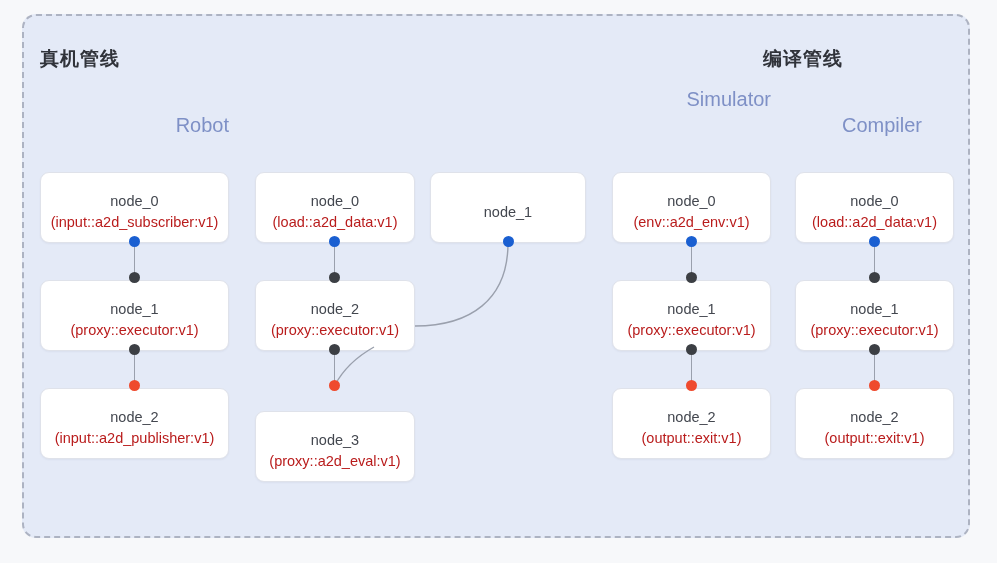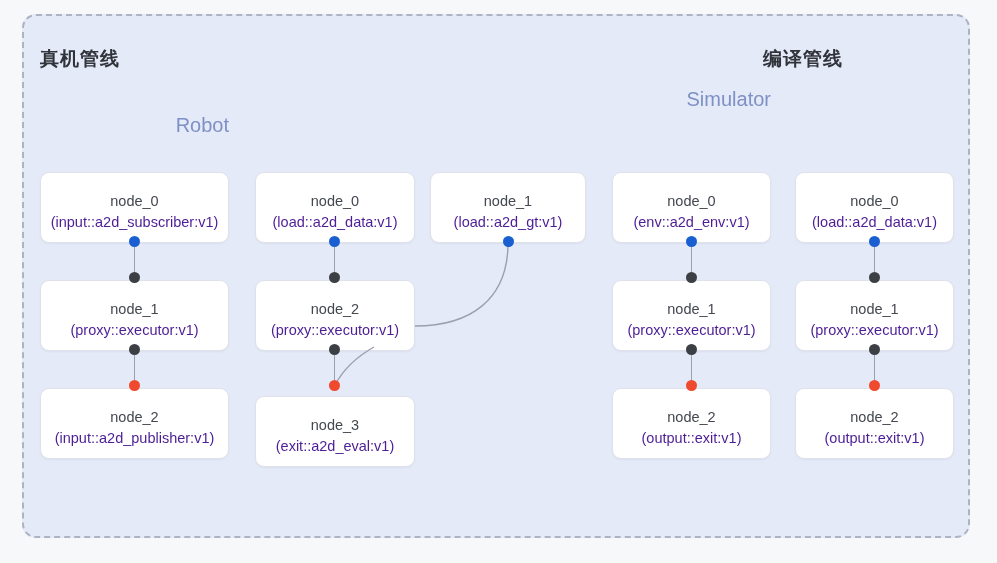--- a/index.html
+++ b/index.html
@@ -85,21 +85,21 @@
   .node-title {
     font-size: 14.5px;
     color: #43474f;
     line-height: 20px;
     white-space: nowrap;
     margin-top: 8px;
   }
 
   .node-sub {
     font-size: 14.5px;
-    color: #4c1d95;
+    color: #b91c1c;
     line-height: 22px;
     white-space: nowrap;
   }
 
   
   .dot {
     position: absolute;
     border-radius: 50%;
     z-index: 6;
   }
@@ -168,35 +168,34 @@
     <div class="node" style="left:255px; top:172px; width:160px; height:71px;">
       <div class="node-title">node_0</div>
       <div class="node-sub">(load::a2d_data:v1)</div>
     </div>
     <div class="dot blue" style="left:329px; top:236px; width:11px; height:11px;"></div>
     <div class="edge-v" style="left:333.7px; top:241px; height:37px;"></div>
     <div class="dot dark" style="left:329px; top:272px; width:11px; height:11px;"></div>
 
     <div class="node" style="left:430px; top:172px; width:156px; height:71px;">
       <div class="node-title">node_1</div>
-      <div class="node-sub">(load::a2d_gt:v1)</div>
     </div>
     <div class="dot blue" style="left:503px; top:236px; width:11px; height:11px;"></div>
 
     <div class="node" style="left:255px; top:280px; width:160px; height:71px;">
       <div class="node-title">node_2</div>
       <div class="node-sub">(proxy::executor:v1)</div>
     </div>
     <div class="dot dark" style="left:329px; top:344px; width:11px; height:11px;"></div>
     <div class="edge-v" style="left:333.7px; top:349px; height:37px;"></div>
     <div class="dot red" style="left:329px; top:380px; width:11px; height:11px;"></div>
 
-    <div class="node" style="left:255px; top:396px; width:160px; height:71px;">
+    <div class="node" style="left:255px; top:411px; width:160px; height:71px;">
       <div class="node-title">node_3</div>
-      <div class="node-sub">(exit::a2d_eval:v1)</div>
+      <div class="node-sub">(proxy::a2d_eval:v1)</div>
     </div>
 
     <div class="column" style="left:612px; width:159px;">
       <div class="col-subtitle">Simulator</div>
     </div>
 
     <div class="node" style="left:612px; top:172px; width:159px; height:71px;">
       <div class="node-title">node_0</div>
       <div class="node-sub">(env::a2d_env:v1)</div>
     </div>
@@ -212,20 +211,21 @@
     <div class="edge-v" style="left:690.7px; top:349px; height:37px;"></div>
     <div class="dot red" style="left:686px; top:380px; width:11px; height:11px;"></div>
 
     <div class="node" style="left:612px; top:388px; width:159px; height:71px;">
       <div class="node-title">node_2</div>
       <div class="node-sub">(output::exit:v1)</div>
     </div>
 
     <div class="column" style="left:763px; width:159px;">
       <div class="col-title">编译管线</div>
+      <div class="col-subtitle">Compiler</div>
     </div>
 
     <div class="node" style="left:795px; top:172px; width:159px; height:71px;">
       <div class="node-title">node_0</div>
       <div class="node-sub">(load::a2d_data:v1)</div>
     </div>
     <div class="dot blue" style="left:869px; top:236px; width:11px; height:11px;"></div>
     <div class="edge-v" style="left:873.7px; top:241px; height:37px;"></div>
     <div class="dot dark" style="left:869px; top:272px; width:11px; height:11px;"></div>
 

